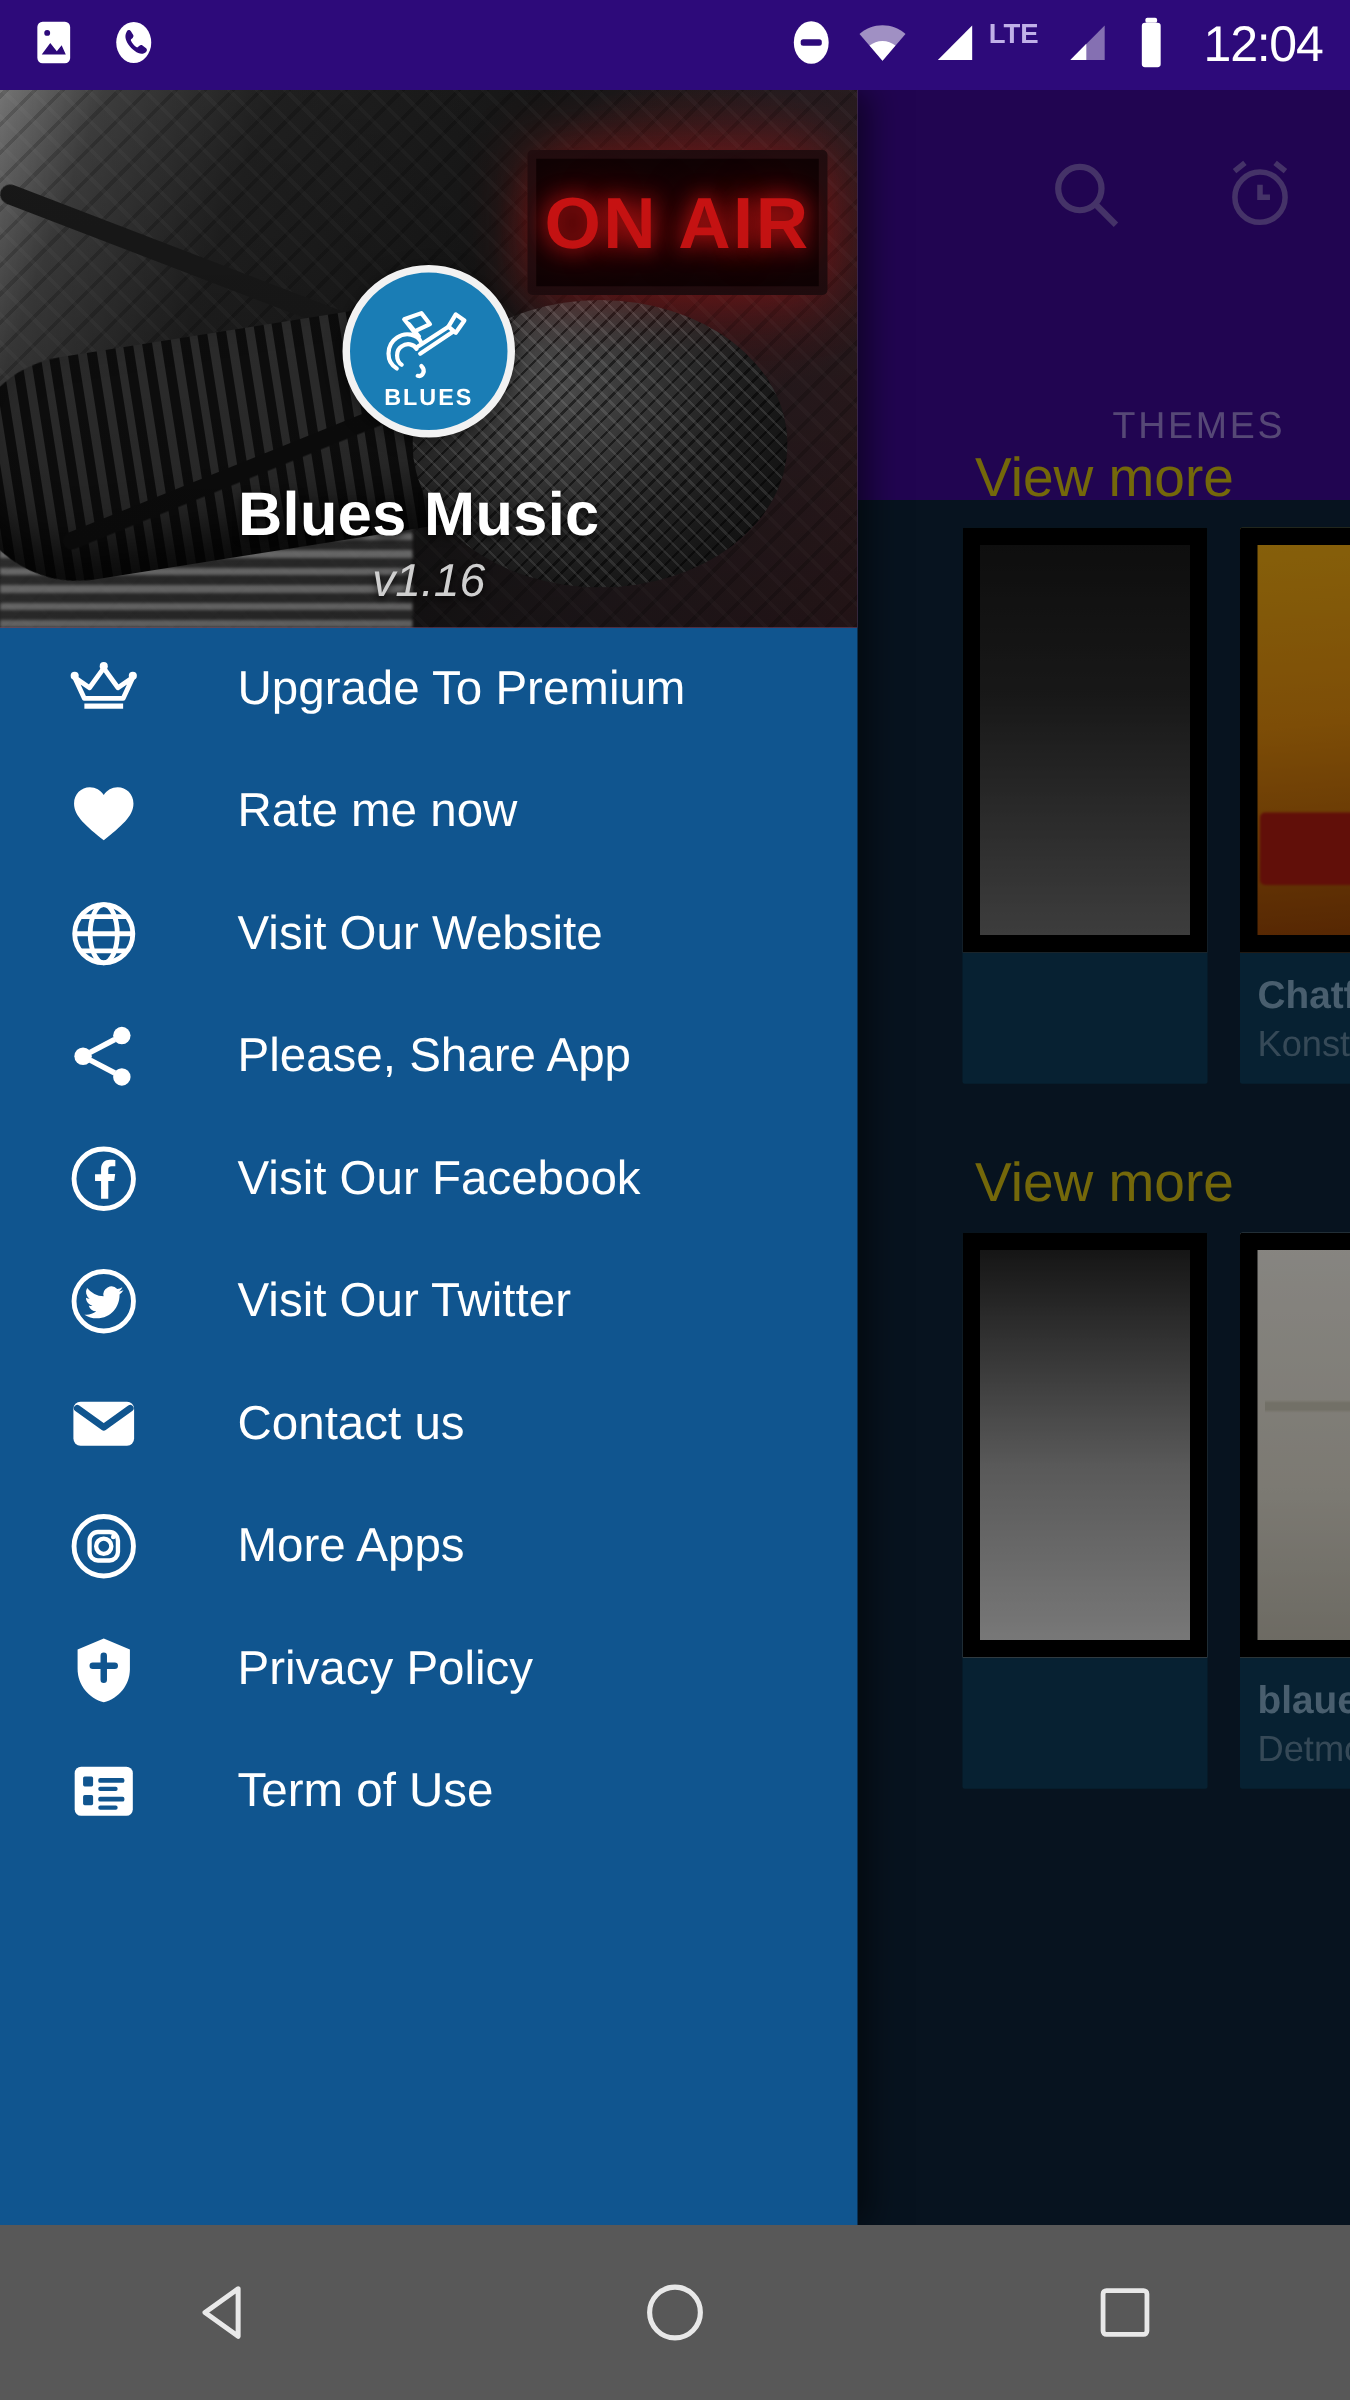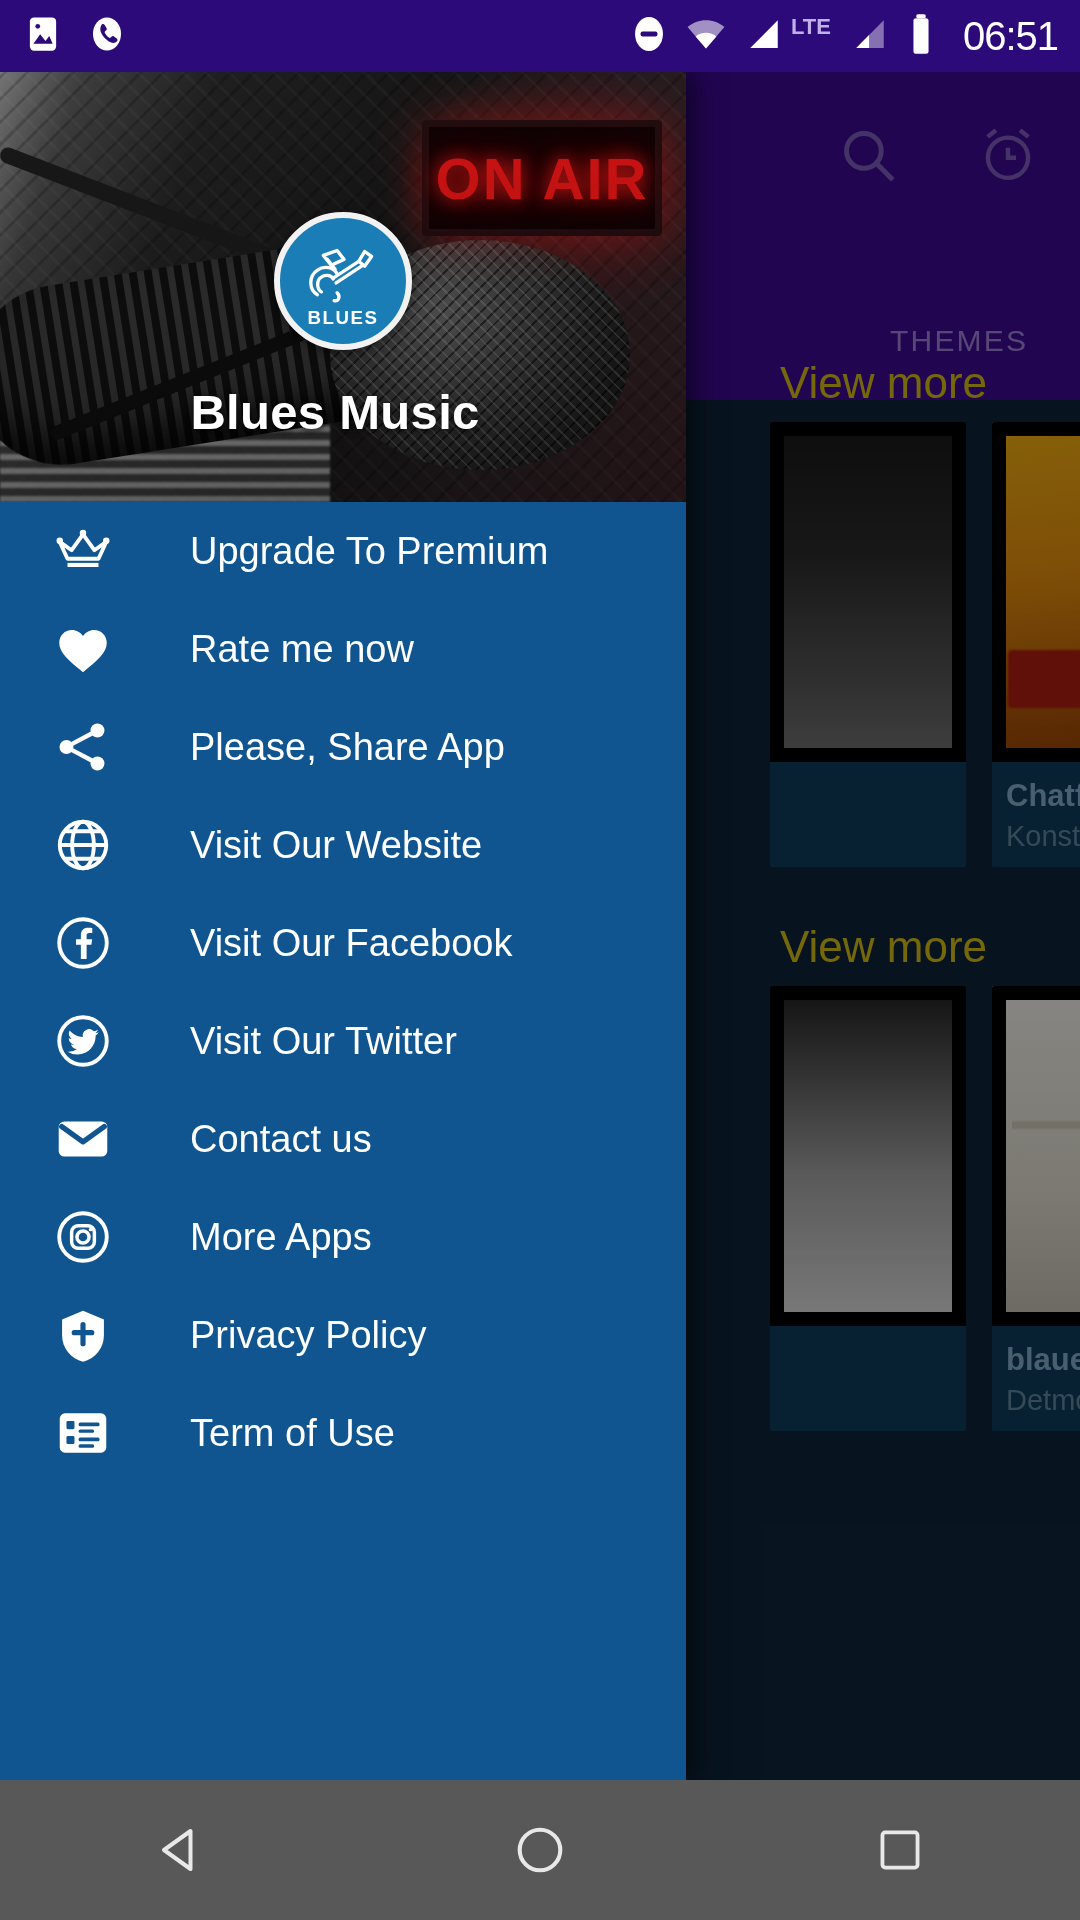--- a/index.html
+++ b/index.html
@@ -292,20 +292,21 @@
             <path d="M76 40 l6-10 l7 5 l-7 10 z"></path>
             <path d="M40 34 l14-5 l7 9 l-13 6 z"></path>
             <path d="M44 38 l8 10"></path>
             <path d="M54 72 c4 4 1 9 -3 8"></path>
           </g>
           <text x="60" y="104" text-anchor="middle" fill="#ffffff" font-family="Liberation Sans, sans-serif" font-size="19" font-weight="bold" letter-spacing="1.6">BLUES</text>
         </svg>
       </div>
 
       <div id="hdr-title">Blues Music</div>
+      <div id="hdr-ver">v1.16</div>
     </div>
 
     <div id="menu">
 
       <div class="mi">
         <div class="mi-ico">
           <svg width="62" height="62" viewBox="0 0 24 24" fill="none" stroke="#fff" stroke-width="1.5" stroke-linejoin="round">
             <path d="M3 8.5 6 15h12l3-6.5-4.6 3.2L12 5.6 7.6 11.7z"></path>
             <line x1="6" y1="17.4" x2="18" y2="17.4" stroke-width="1.6"></line>
             <circle cx="3" cy="8" r="1.25" fill="#fff" stroke="none"></circle>
@@ -320,42 +321,42 @@
         <div class="mi-ico">
           <svg width="62" height="62" viewBox="0 0 24 24" fill="#fff">
             <path d="M12 21 C6.6 16.6 2.8 13.6 2.8 9.6 C2.8 6.7 5 4.6 7.7 4.6 C9.5 4.6 11 5.5 12 7 C13 5.5 14.5 4.6 16.3 4.6 C19 4.6 21.2 6.7 21.2 9.6 C21.2 13.6 17.4 16.6 12 21 Z"></path>
           </svg>
         </div>
         <div class="mi-label">Rate me now</div>
       </div>
 
       <div class="mi">
         <div class="mi-ico">
+          <svg width="62" height="62" viewBox="0 0 24 24" fill="none" stroke="#fff" stroke-width="1.5">
+            <circle cx="12" cy="12" r="9"></circle>
+            <ellipse cx="12" cy="12" rx="4.2" ry="9"></ellipse>
+            <line x1="3" y1="12" x2="21" y2="12"></line>
+            <line x1="4.7" y1="6.7" x2="19.3" y2="6.7"></line>
+            <line x1="4.7" y1="17.3" x2="19.3" y2="17.3"></line>
+          </svg>
+        </div>
+        <div class="mi-label">Visit Our Website</div>
+      </div>
+
+      <div class="mi">
+        <div class="mi-ico">
           <svg width="62" height="62" viewBox="0 0 24 24" fill="#fff" stroke="#fff" stroke-width="1.7">
             <circle cx="17.6" cy="5.6" r="2.7" stroke="none"></circle>
             <circle cx="5.6" cy="12" r="2.7" stroke="none"></circle>
             <circle cx="17.6" cy="18.4" r="2.7" stroke="none"></circle>
             <line x1="7.8" y1="10.8" x2="15.4" y2="6.8"></line>
             <line x1="7.8" y1="13.2" x2="15.4" y2="17.2"></line>
           </svg>
         </div>
         <div class="mi-label">Please, Share App</div>
-      </div>
-
-      <div class="mi">
-        <div class="mi-ico">
-          <svg width="62" height="62" viewBox="0 0 24 24" fill="none" stroke="#fff" stroke-width="1.5">
-            <circle cx="12" cy="12" r="9"></circle>
-            <ellipse cx="12" cy="12" rx="4.2" ry="9"></ellipse>
-            <line x1="3" y1="12" x2="21" y2="12"></line>
-            <line x1="4.7" y1="6.7" x2="19.3" y2="6.7"></line>
-            <line x1="4.7" y1="17.3" x2="19.3" y2="17.3"></line>
-          </svg>
-        </div>
-        <div class="mi-label">Visit Our Website</div>
       </div>
 
       <div class="mi">
         <div class="mi-ico">
           <svg width="62" height="62" viewBox="0 0 24 24">
             <circle cx="12" cy="12" r="9.2" fill="none" stroke="#fff" stroke-width="1.5"></circle>
             <path d="M13.4 18.2v-5.5h1.85l.28-2.15H13.4V9.2c0-.62.17-1.05 1.06-1.05h1.13V6.22c-.2-.03-.87-.09-1.66-.09-1.64 0-2.76 1-2.76 2.85v1.59H9.3v2.15h1.87v5.5z" fill="#fff"></path>
           </svg>
         </div>
         <div class="mi-label">Visit Our Facebook</div>
@@ -465,21 +466,21 @@
           <path d="M21 4.2V20H5.3z" fill="#fff" opacity=".42"></path>
           <path d="M12.6 12.6V20H5.3z" fill="#fff"></path>
         </svg>
       </span>
       <span class="sb-ico">
         <svg width="40" height="44" viewBox="0 0 24 28">
           <rect x="9" y="1.4" width="6" height="2.6" rx="1" fill="#fff"></rect>
           <rect x="7.2" y="4" width="9.6" height="22.6" rx="1.6" fill="#fff"></rect>
         </svg>
       </span>
-      <span class="sb-clock">06:51</span>
+      <span class="sb-clock">12:04</span>
     </div>
   </div>
 
   <div id="navbar">
     <div class="nav-btn">
       <svg width="60" height="60" viewBox="0 0 24 24" fill="none" stroke="#e8e8e8" stroke-width="1.6" stroke-linejoin="round">
         <path d="M16.2 4.4 5.6 12l10.6 7.6z"></path>
       </svg>
     </div>
     <div class="nav-btn">

